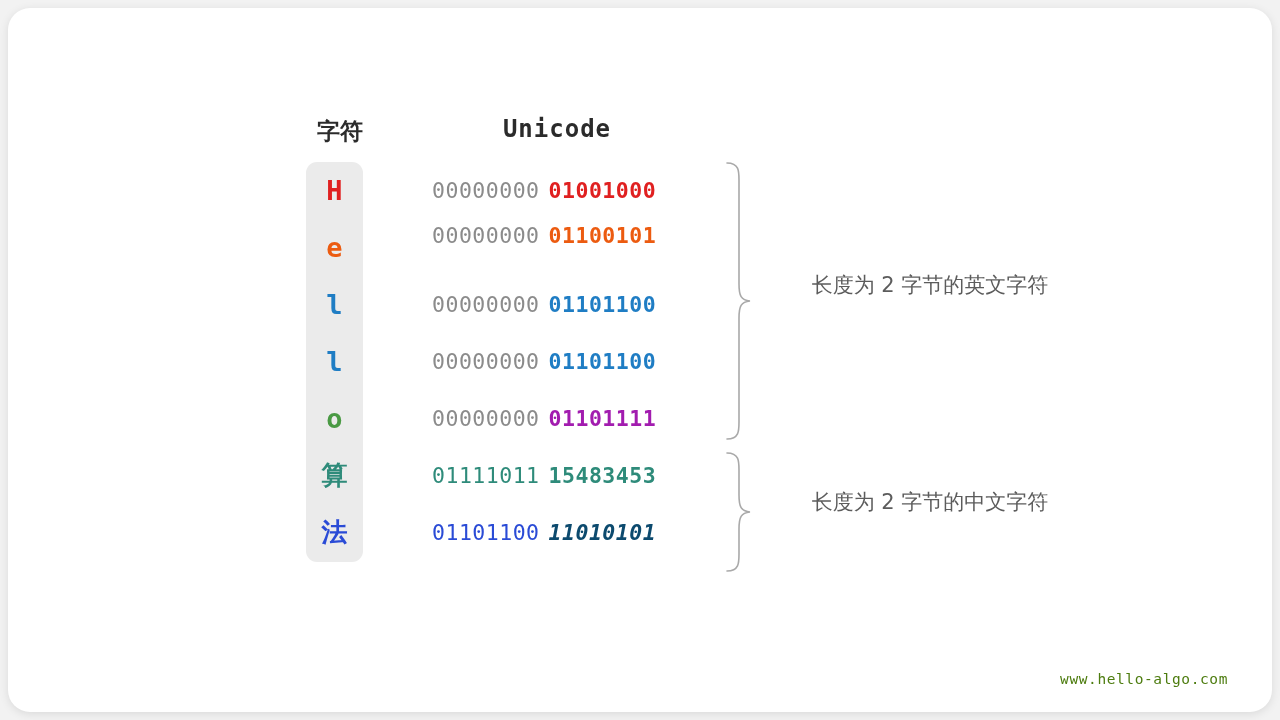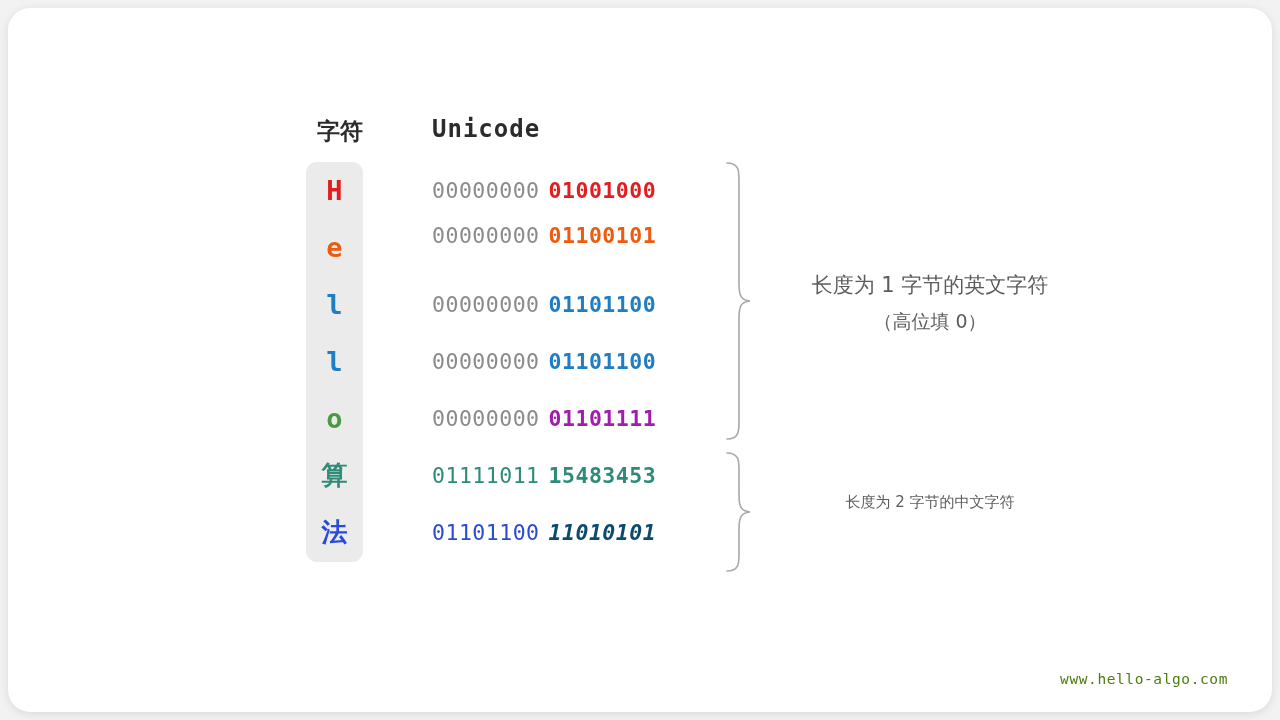--- a/index.html
+++ b/index.html
@@ -48,21 +48,21 @@
     top: 116px;
     width: 70px;
     text-align: center;
     font-size: 23px;
     font-family: "Liberation Sans", "DejaVu Sans", sans-serif;
   }
   #hdr-unicode {
     left: 432px;
     top: 115px;
     width: 250px;
-    text-align: left;
+    text-align: center;
     font-size: 24px;
     font-family: "DejaVu Sans Mono", "Liberation Mono", monospace;
     letter-spacing: 1px;
   }
 
   
   #char-column {
     position: absolute;
     left: 306px;
     top: 162px;
@@ -137,21 +137,21 @@
     line-height: 36px;
   }
   #annot-1 .sub {
     display: block;
     font-size: 19px;
   }
   #annot-2 {
     left: 760px;
     top: 487px;
     width: 340px;
-    font-size: 15px;
+    font-size: 21px;
     line-height: 30px;
   }
 
   
   #watermark {
     position: absolute;
     right: 58px;
     bottom: 33px;
     color: #4d7c0f;
     font-size: 14.5px;
@@ -192,22 +192,21 @@
   <svg id="braces" viewBox="0 0 60 425" xmlns="http://www.w3.org/2000/svg">
 
     <path d="M 22 13 C 34 13 34 21 34 30 L 34 134 C 34 146 36 150 45 151
              C 36 152 34 156 34 168 L 34 272 C 34 281 34 289 22 289" fill="none" stroke="#a9a9a9" stroke-width="1.6" stroke-linecap="round"></path>
 
     <path d="M 22 303 C 34 303 34 311 34 320 L 34 345 C 34 357 36 361 45 362
              C 36 363 34 367 34 379 L 34 404 C 34 413 34 421 22 421" fill="none" stroke="#a9a9a9" stroke-width="1.6" stroke-linecap="round"></path>
   </svg>
 
   <div class="annot" id="annot-1">
-    <span>长度为 1 字节的英文字符</span>
-    <span class="sub">（高位填 0）</span>
+    <span>长度为 2 字节的英文字符</span>
   </div>
 
   <div class="annot" id="annot-2">
     <span>长度为 2 字节的中文字符</span>
   </div>
 
   <div id="watermark">www.hello-algo.com</div>
 </div>
 
 </body></html>

